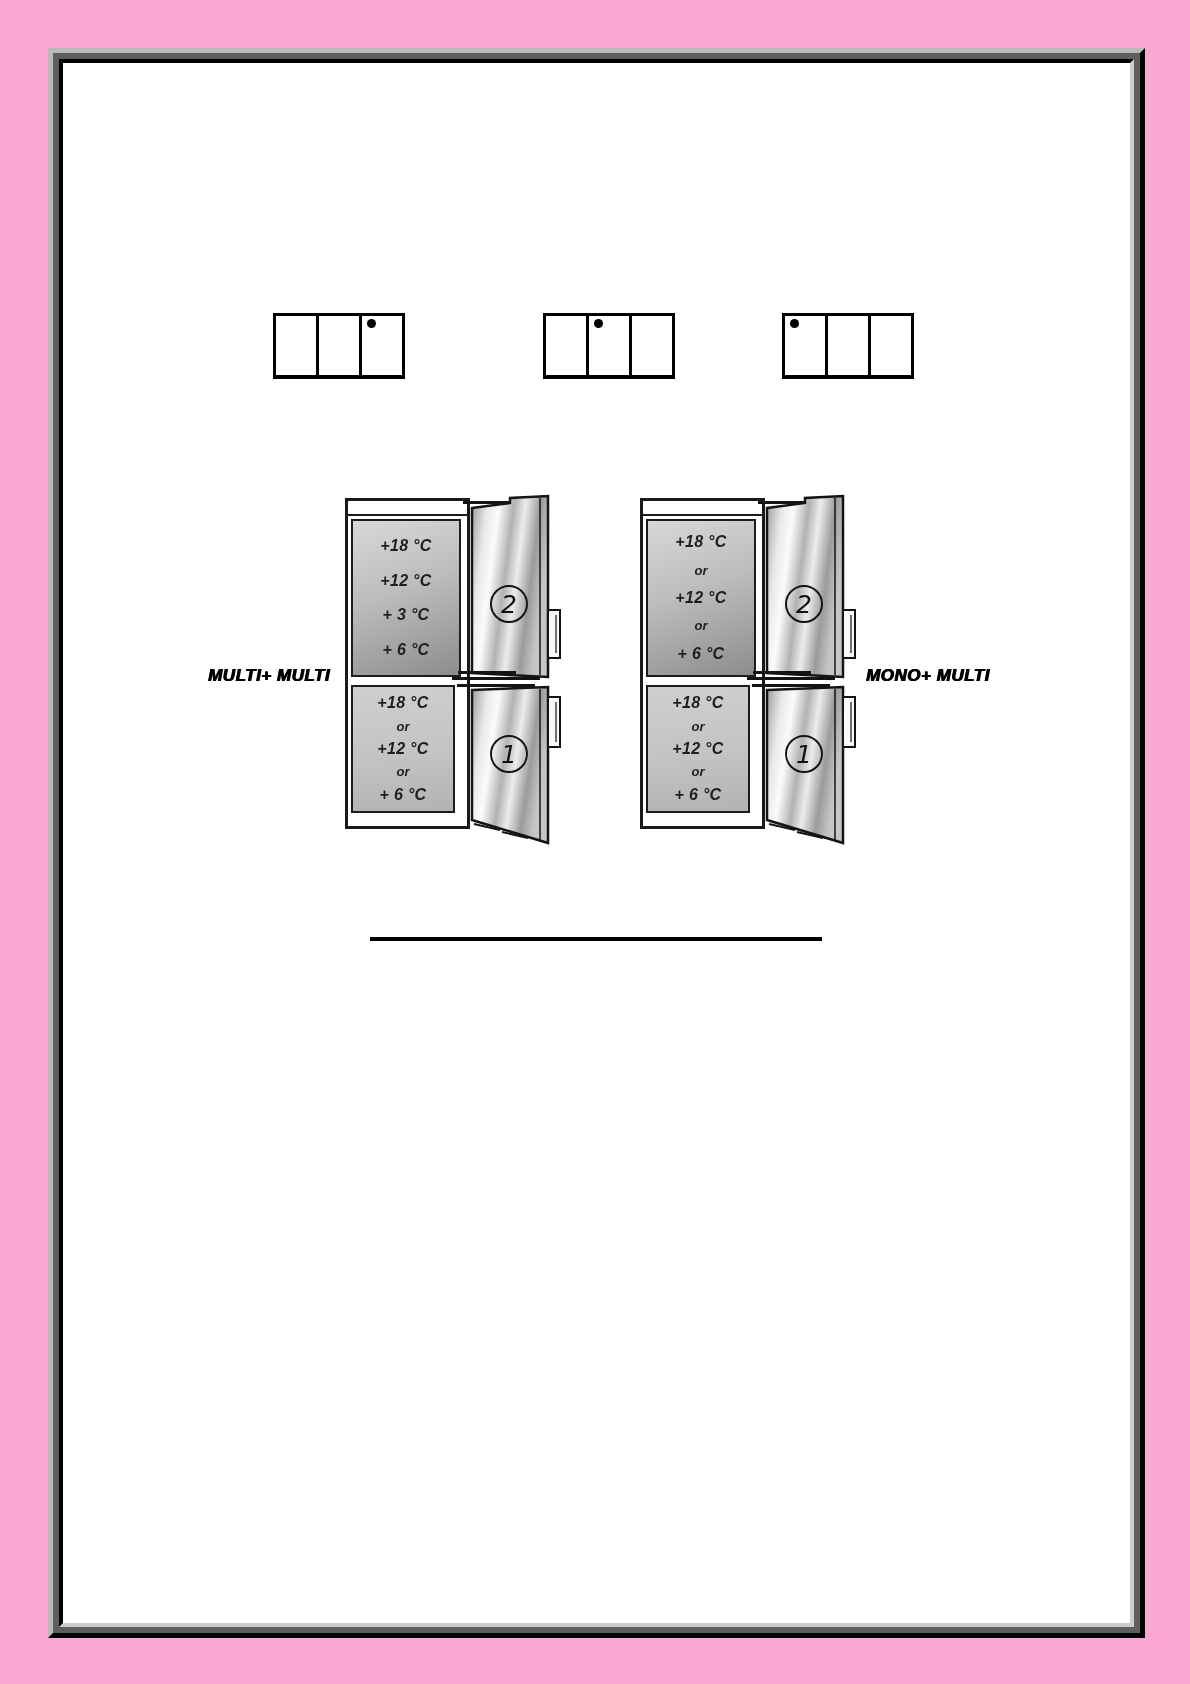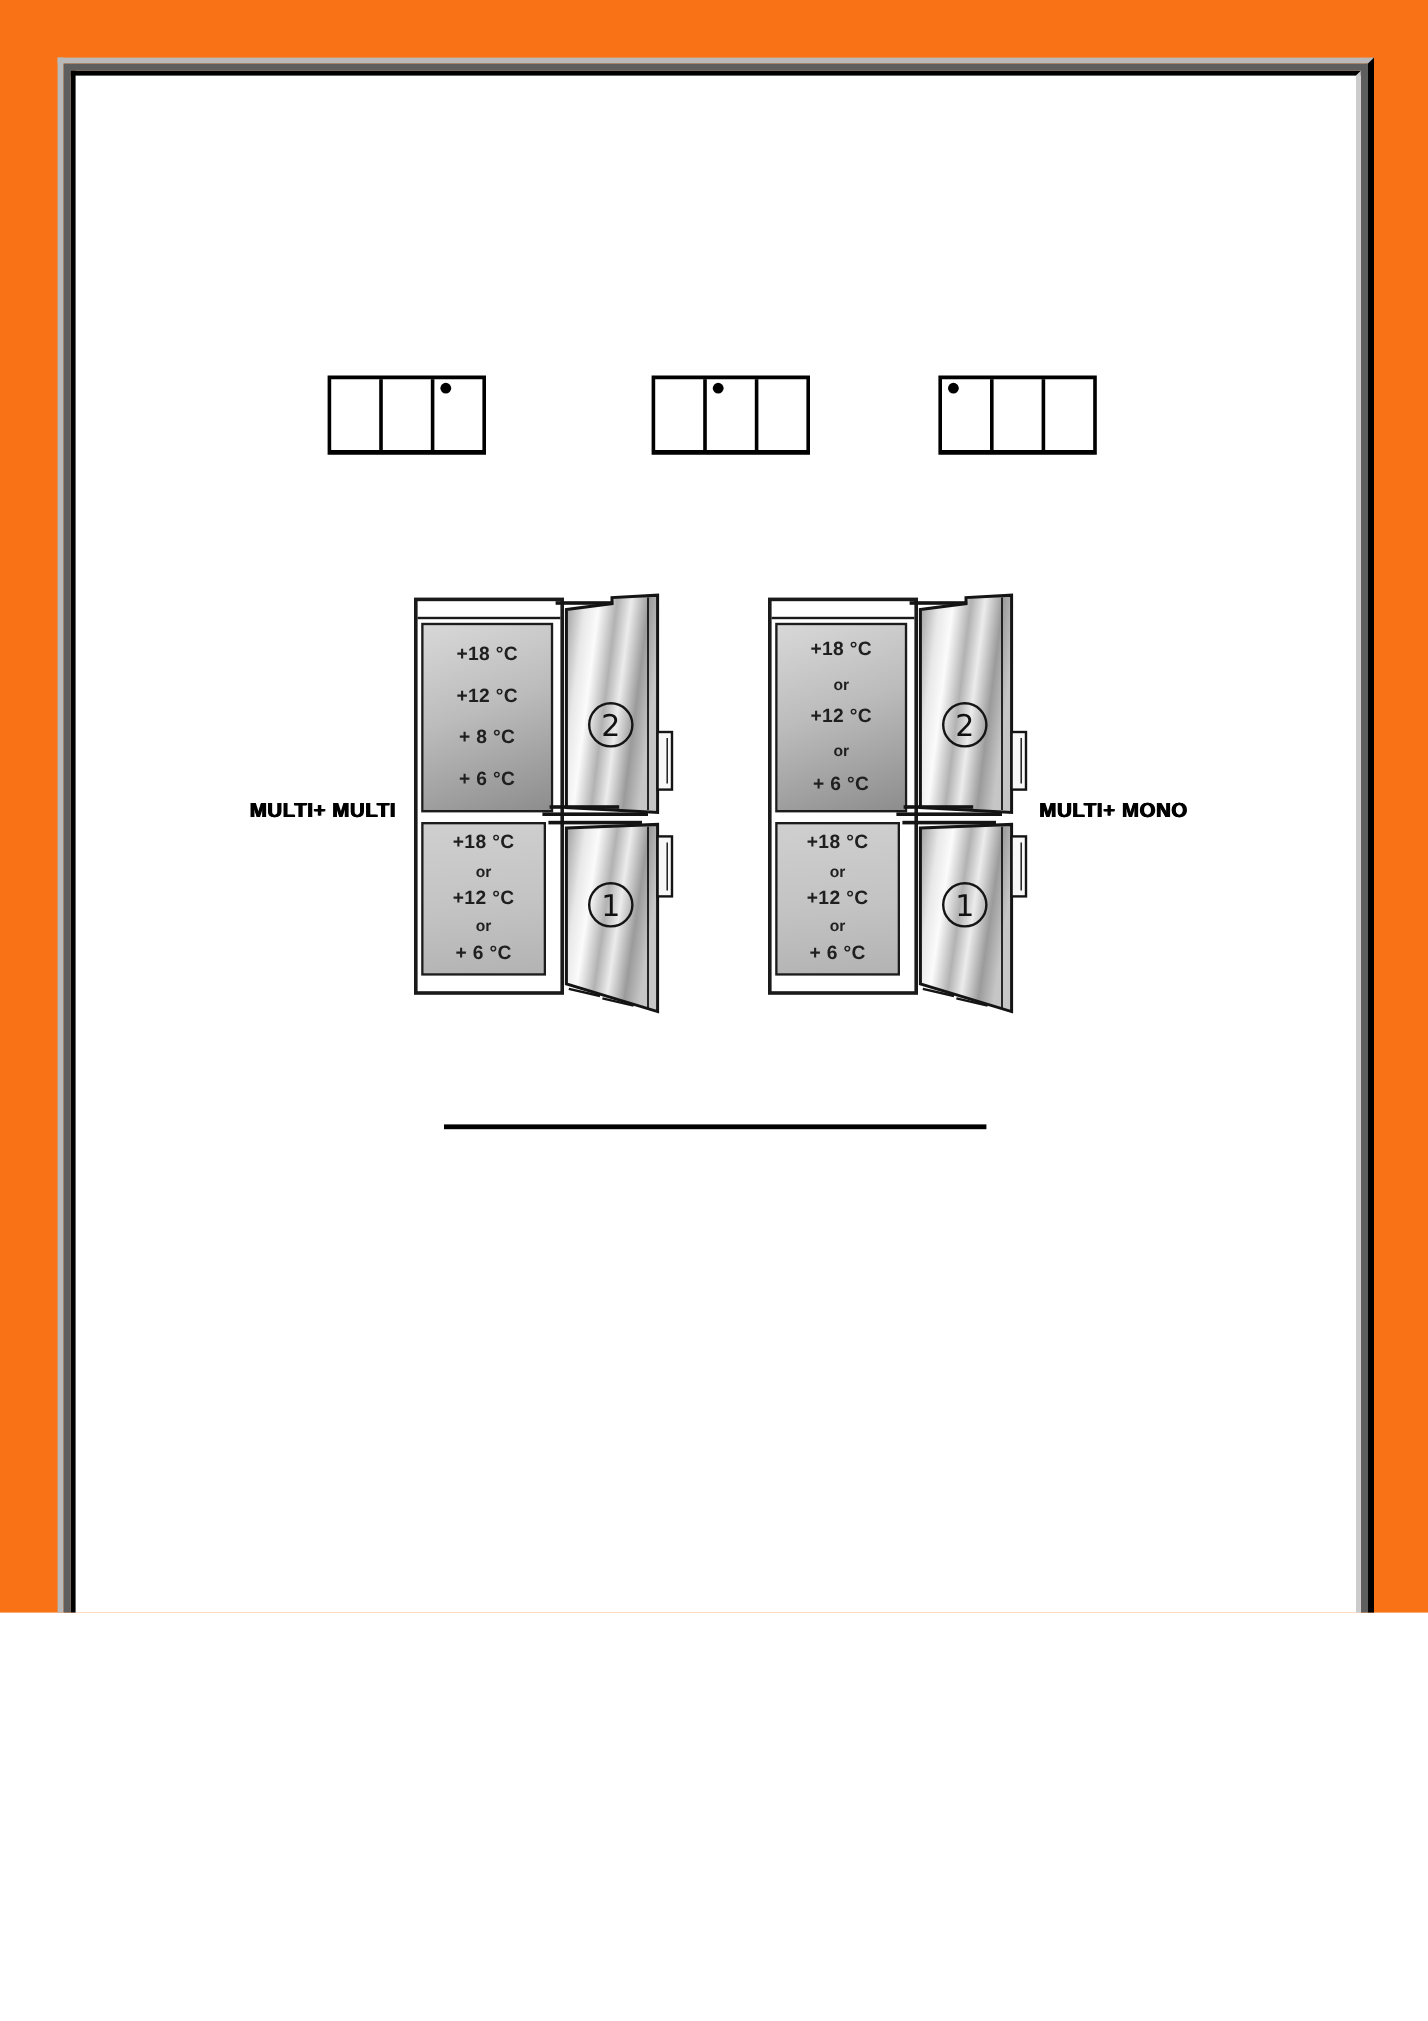--- a/index.html
+++ b/index.html
@@ -1,17 +1,17 @@
 <!DOCTYPE html>
 <html><head>
 <meta charset="utf-8">
 <style>
   html,body{margin:0;padding:0;background:#fff;}
-  .screen{position:relative;width:1190px;height:1344px;background:#f97316;overflow:hidden;
-          font-family:"Liberation Sans",sans-serif;color:#000;}
+  .screen{position:relative;width:1190px;height:1684px;background:#f9a8d4;overflow:hidden;
+          font-family:"Liberation Sans",sans-serif;color:#000;font-style:italic;}
 
   
   .frame-outer{position:absolute;left:48px;top:48px;width:1097px;height:1590px;box-sizing:border-box;
                border:5px solid;border-color:#b9b9b9 #000 #000 #b9b9b9;}
   .frame-mid{position:absolute;inset:0;border:6px solid #5e5e5e;}
   .frame-inner{position:absolute;inset:0;border:4px solid;border-color:#000 #cccccc #cccccc #000;background:#fff;}
 
   
   .sel-box{position:absolute;top:313px;width:132px;height:66px;box-sizing:border-box;
            border:3px solid #000;border-bottom-width:4px;display:flex;background:#fff;}
@@ -89,21 +89,21 @@
     <div class="sel-cell"></div>
     <div class="sel-cell"></div>
   </div>
 
   <div class="fridge" style="left:345px">
     <div class="cabinet">
       <div class="cab-topline"></div>
       <div class="panel panel-top">
         <span class="temp-line">+18 °C</span>
         <span class="temp-line">+12 °C</span>
-        <span class="temp-line">+ 8 °C</span>
+        <span class="temp-line">+ 3 °C</span>
         <span class="temp-line">+ 6 °C</span>
       </div>
       <div class="panel panel-bottom">
         <span class="temp-line">+18 °C</span>
         <span class="or-line">or</span>
         <span class="temp-line">+12 °C</span>
         <span class="or-line">or</span>
         <span class="temp-line">+ 6 °C</span>
       </div>
     </div>
@@ -185,17 +185,17 @@
     <div class="hinge hinge-a"></div>
     <div class="hinge hinge-b"></div>
     <div class="hinge hinge-c"></div>
     <div class="hinge-top"></div>
 
     <div class="door-circle circle-top">2</div>
     <div class="door-circle circle-bottom">1</div>
   </div>
 
   <div class="mode-label label-left">MULTI+ MULTI</div>
-  <div class="mode-label label-right">MULTI+ MONO</div>
+  <div class="mode-label label-right">MONO+ MULTI</div>
 
   <div class="separator"></div>
 
 </div>
 
 </body></html>

